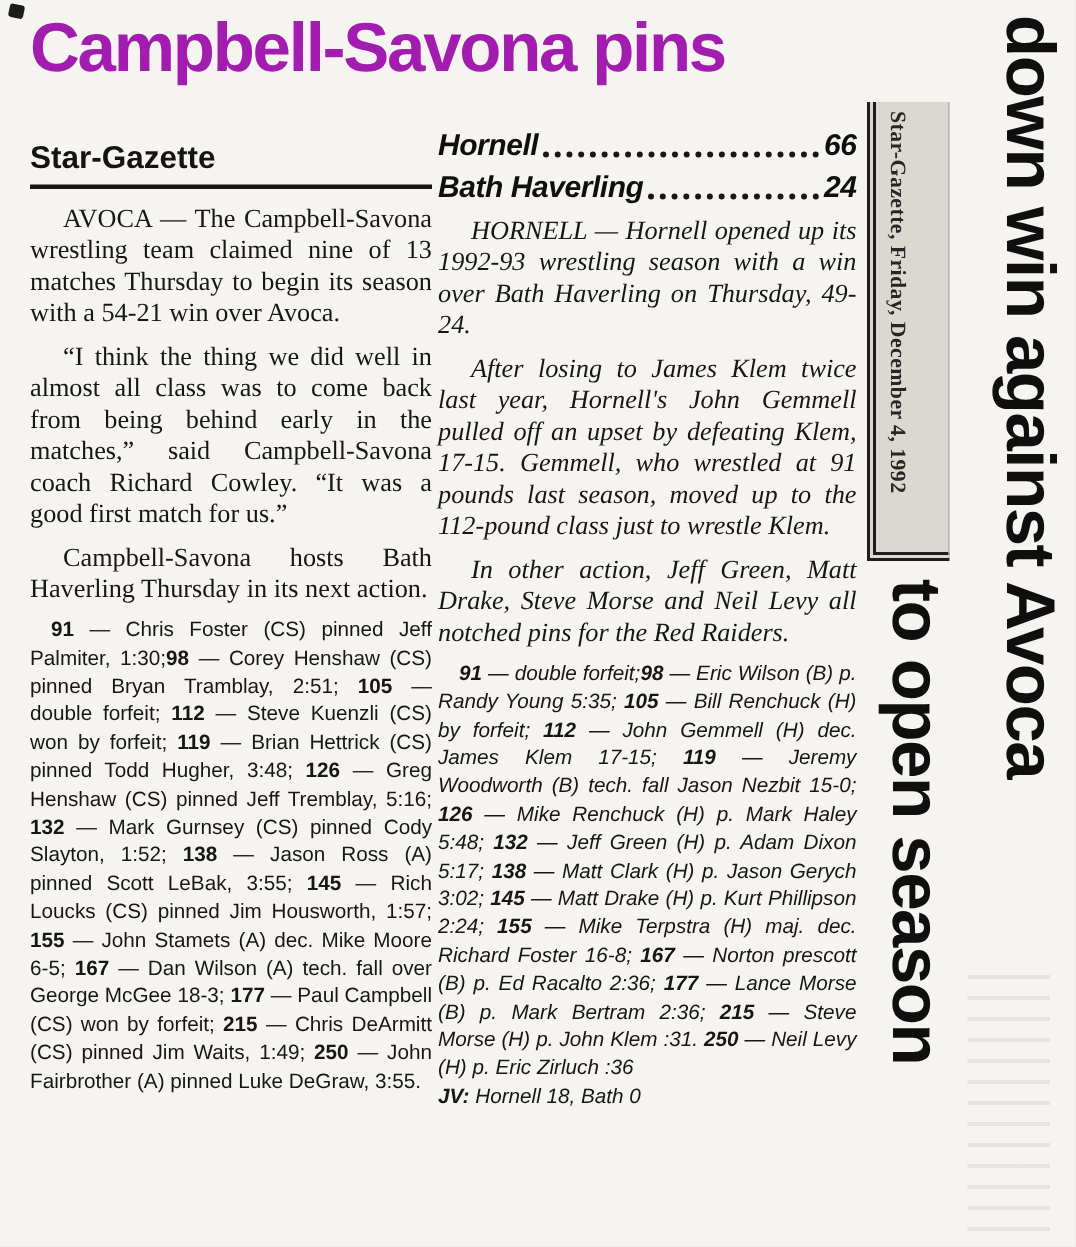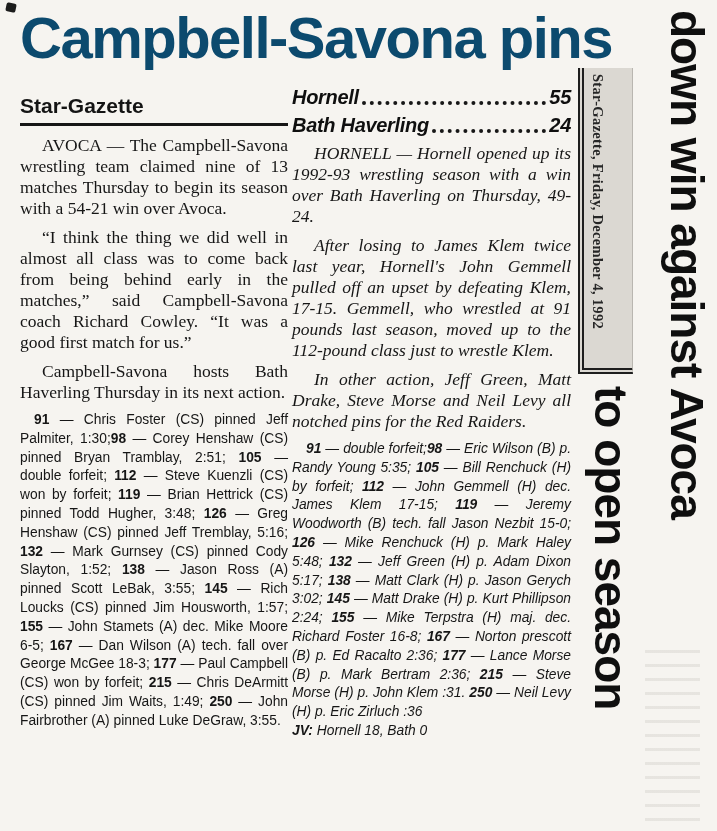--- a/index.html
+++ b/index.html
@@ -18,22 +18,22 @@
   
   .speck {
     position: absolute; left: 6px; top: 3px;
     width: 10px; height: 9px; background: #1c1c1c;
     border-radius: 2px; transform: rotate(12deg);
   }
 
   .main-headline {
     position: absolute; left: 20px; top: 4px;
     font-family: "Liberation Sans", sans-serif;
-    font-weight: 700; font-size: 58px; letter-spacing: -1.5px;
-    color: #0c4a6e; white-space: nowrap;
+    font-weight: 700; font-size: 46px; letter-spacing: -1.5px;
+    color: #a21caf; white-space: nowrap;
   }
 
   
   .vert-head {
     position: absolute;
     writing-mode: vertical-rl;
     font-family: "Liberation Sans", sans-serif;
     font-weight: 700; font-size: 46px; letter-spacing: -1px;
     color: #0f0f0f; white-space: nowrap;
   }
@@ -135,21 +135,21 @@
         <p>Campbell-Savona hosts Bath Haverling Thursday in its next action.</p>
       </div>
     <div class="agate"><span style="font-weight: 700;">91</span><span> — Chris Foster (CS) pinned Jeff Palmiter, 1:30;</span><span style="font-weight: 700;">98</span><span> — Corey Henshaw (CS) pinned Bryan Tramblay, 2:51; </span><span style="font-weight: 700;">105</span><span> — double forfeit; </span><span style="font-weight: 700;">112</span><span> — Steve Kuenzli (CS) won by forfeit; </span><span style="font-weight: 700;">119</span><span> — Brian Hettrick (CS) pinned Todd Hugher, 3:48; </span><span style="font-weight: 700;">126</span><span> — Greg Henshaw (CS) pinned Jeff Tremblay, 5:16; </span><span style="font-weight: 700;">132</span><span> — Mark Gurnsey (CS) pinned Cody Slayton, 1:52; </span><span style="font-weight: 700;">138</span><span> — Jason Ross (A) pinned Scott LeBak, 3:55; </span><span style="font-weight: 700;">145</span><span> — Rich Loucks (CS) pinned Jim Housworth, 1:57; </span><span style="font-weight: 700;">155</span><span> — John Stamets (A) dec. Mike Moore 6-5; </span><span style="font-weight: 700;">167</span><span> — Dan Wilson (A) tech. fall over George McGee 18-3; </span><span style="font-weight: 700;">177</span><span> — Paul Campbell (CS) won by forfeit; </span><span style="font-weight: 700;">215</span><span> — Chris DeArmitt (CS) pinned Jim Waits, 1:49; </span><span style="font-weight: 700;">250</span><span> — John Fairbrother (A) pinned Luke DeGraw, 3:55.</span></div>
   </div>
 
   <div class="col col-mid">
     <div class="scoreboard">
       <div class="scoreline">
         <span>Hornell</span>
         <span class="leader"></span>
-        <span>55</span>
+        <span>66</span>
       </div>
       <div class="scoreline">
         <span>Bath Haverling</span>
         <span class="leader"></span>
         <span>24</span>
       </div>
     </div>
     <div class="body-copy">
         <p>HORNELL — Hornell opened up its 1992-93 wrestling season with a win over Bath Haverling on Thursday, 49-24.</p>
         <p>After losing to James Klem twice last year, Hornell's John Gemmell pulled off an upset by defeating Klem, 17-15. Gemmell, who wrestled at 91 pounds last season, moved up to the 112-pound class just to wrestle Klem.</p>

